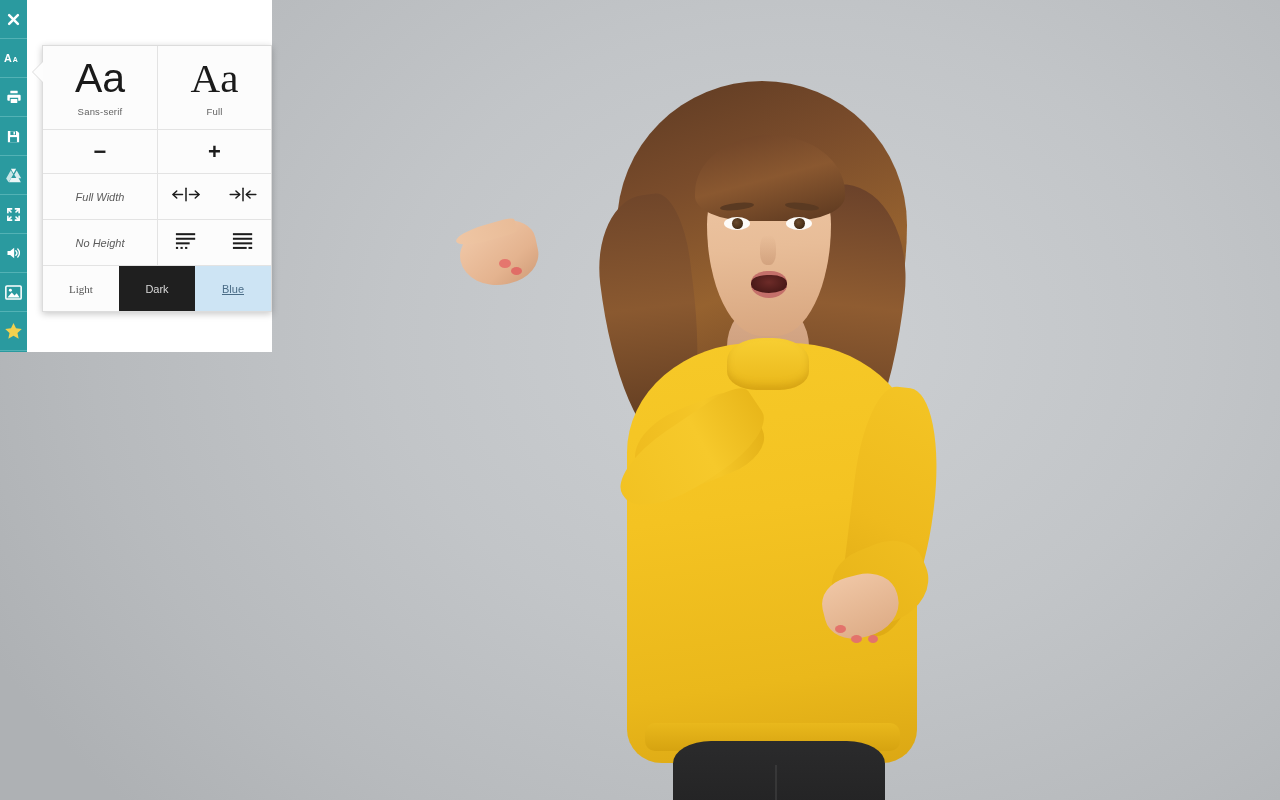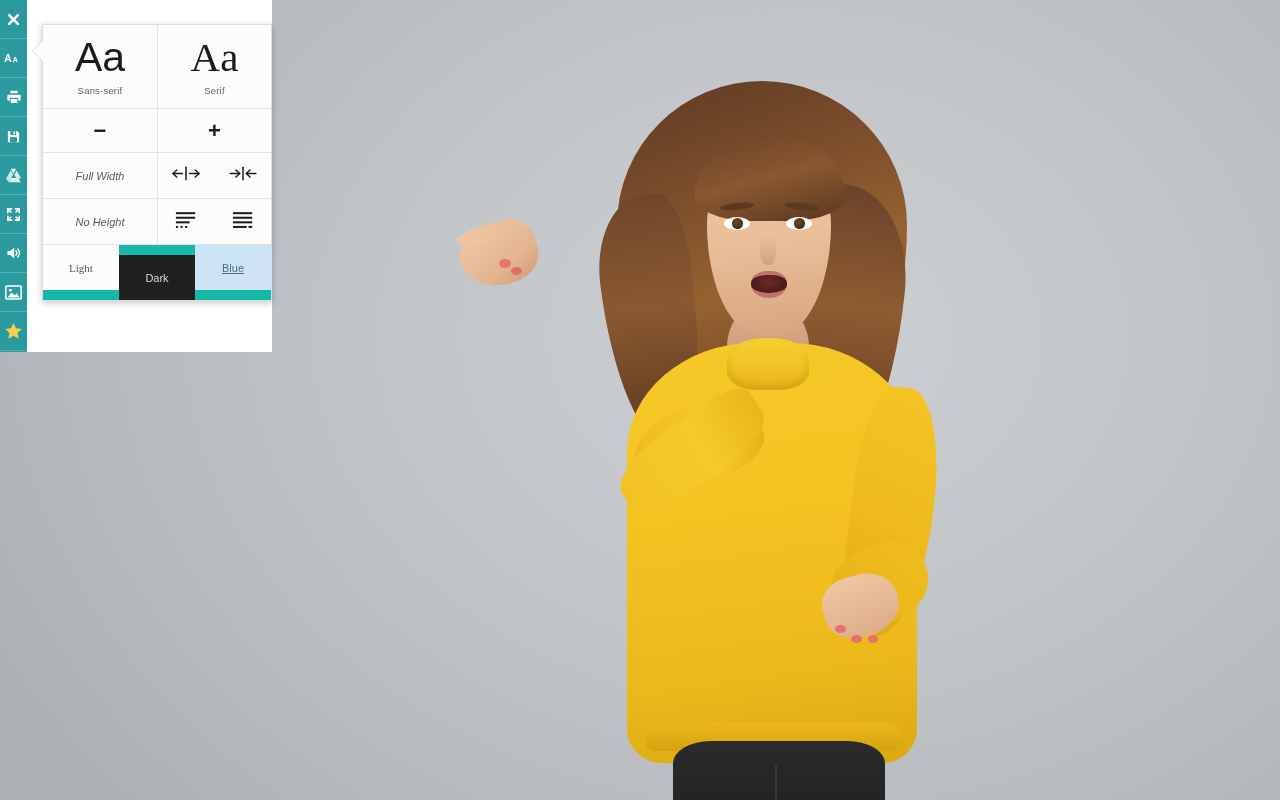--- a/index.html
+++ b/index.html
@@ -237,23 +237,23 @@
     width: 27px; height: 39px;
     display: flex; align-items: center; justify-content: center;
     border-bottom: 1px solid #53b2b5;
     cursor: pointer;
   }
   .side-btn svg { display: block; }
 
   
   #settings-panel {
     position: absolute;
-    left: 42px; top: 24px;
+    left: 42px; top: 45px;
     width: 230px;
-    background: #14b8a6;
+    background: #4c1d95;
     border: 1px solid #dcdcdc;
     box-shadow: 0 2px 7px rgba(0,0,0,0.22);
     z-index: 10;
   }
   
   #settings-panel::before {
     content: "";
     position: absolute;
     left: -10px; top: 16px;
     width: 0; height: 0;
@@ -332,21 +332,21 @@
   
   .row-theme { display: flex; }
   .theme-btn {
     flex: 1 1 33.333%;
     height: 45px;
     display: flex; align-items: center; justify-content: center;
     font-size: 11px;
     cursor: pointer;
   }
   .theme-light { background: #fcfcfc; color: #555555; font-family: Liberation Serif, serif; }
-  .theme-dark  { background: #1f1f1f; color: #d8d8d8; margin-top: 10px; }
+  .theme-dark  { background: #1f1f1f; color: #d8d8d8; }
   .theme-blue  { background: #cde4f4; color: #4a6c86; text-decoration: underline; }
 </style>
 </head>
 <body>
 
 <div id="photo-stage">
   <div id="subject">
     <div class="hair-back"></div>
     <div class="hair-strand-l"></div>
     <div class="hair-strand-r"></div>
@@ -479,21 +479,21 @@
 
 <div id="settings-panel">
 
   <div class="panel-row row-font">
     <div class="cell">
       <span class="glyph-sans">Aa</span>
       <span class="glyph-caption">Sans-serif</span>
     </div>
     <div class="cell">
       <span class="glyph-serif">Aa</span>
-      <span class="glyph-caption">Serif</span>
+      <span class="glyph-caption">Full</span>
     </div>
   </div>
 
   <div class="panel-row row-size">
     <div class="cell">
       <span class="sign">−</span>
     </div>
     <div class="cell">
       <span class="sign">+</span>
     </div>

